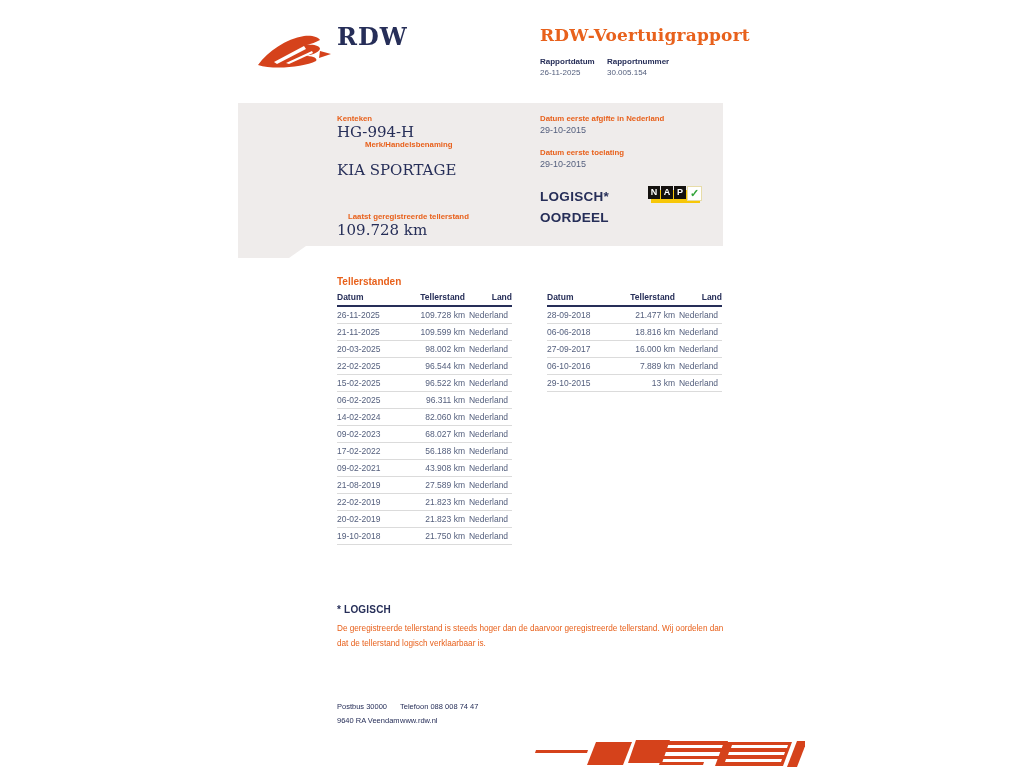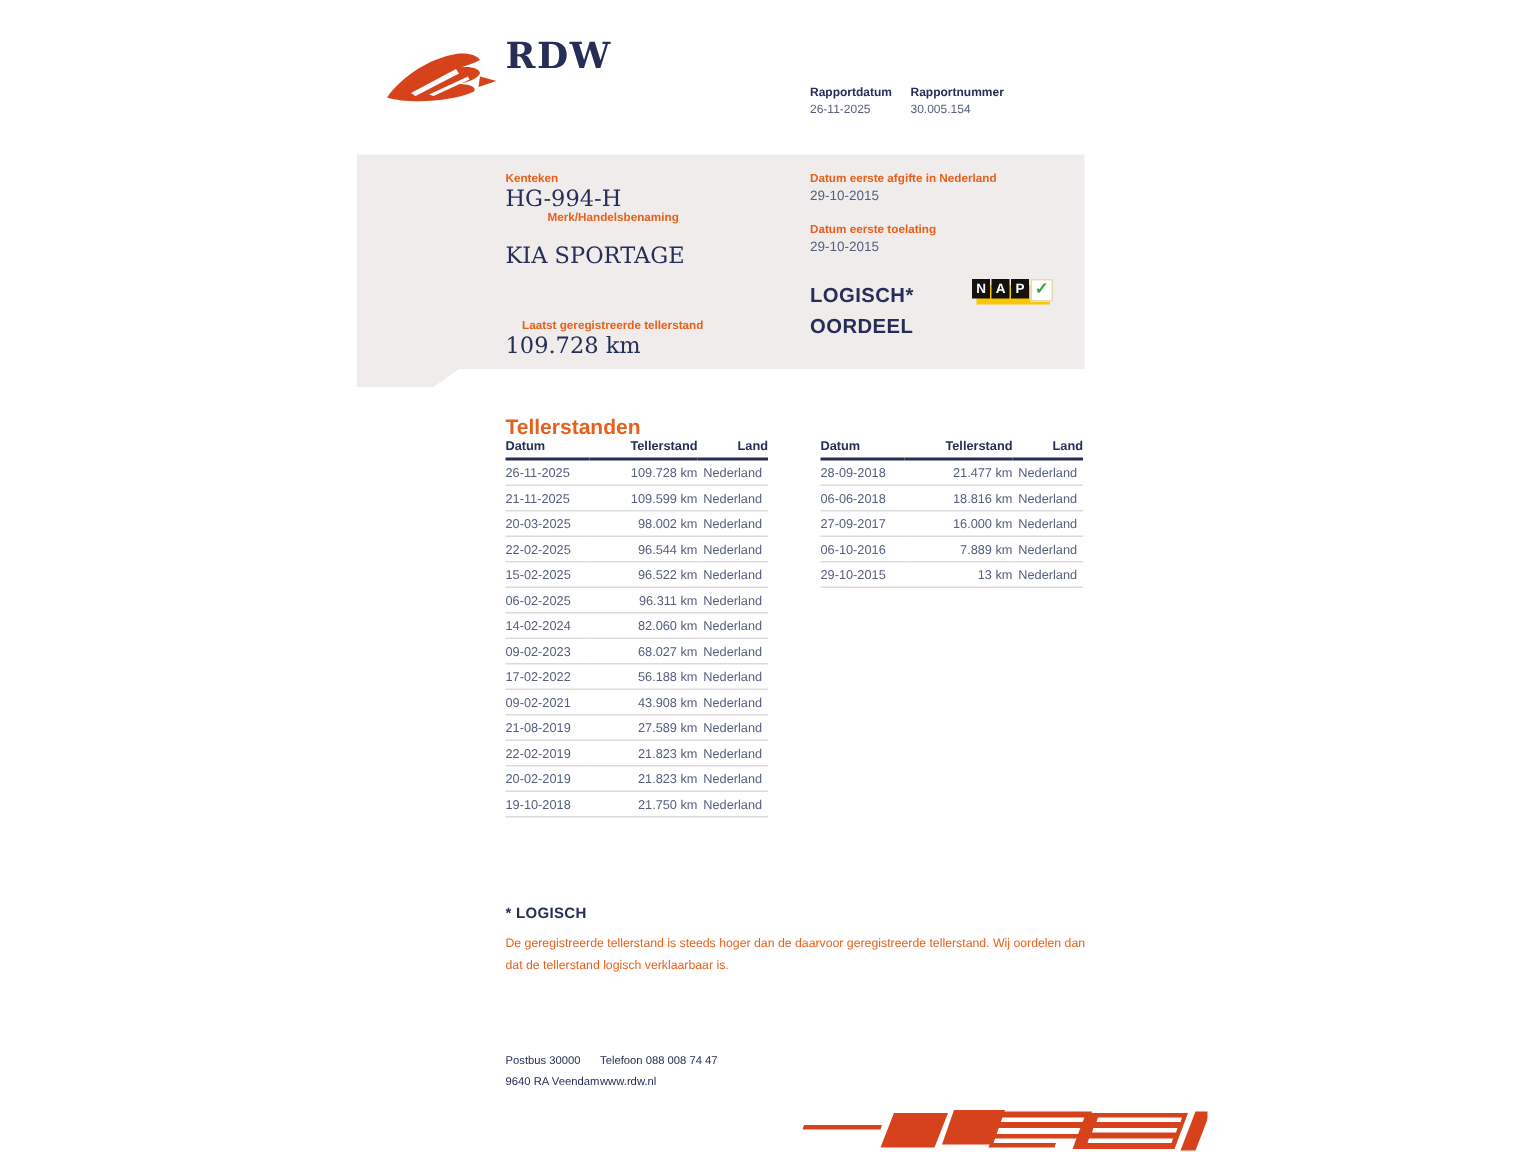--- a/index.html
+++ b/index.html
@@ -26,21 +26,21 @@
 
   
   .nap{left:648px;top:186px;width:52px;height:17px;}
   .nap-shadow{position:absolute;left:3px;top:4px;width:49px;height:13px;background:#F7C708;}
   .nap-letter{position:absolute;top:0;width:12px;height:13px;background:#14110e;color:#fff;
     font-size:9px;font-weight:700;text-align:center;line-height:13px;}
   .nap-check{position:absolute;top:0;width:13px;height:13px;background:#fff;border:1px solid #e7dca8;
     color:#34A53C;font-size:11px;font-weight:700;text-align:center;line-height:12px;}
 
   
-  .section-title{left:337px;top:276px;font-size:14px;font-weight:700;color:#E8611C;}
+  .section-title{left:337px;top:276px;font-size:10px;font-weight:700;color:#E8611C;}
   table{border-collapse:collapse;table-layout:fixed;}
   .tbl{position:absolute;top:290px;font-size:8.5px;color:#55607E;}
   .tbl-left{left:337px;width:175px;}
   .tbl-right{left:547px;width:173px;}
   th{font-size:8.5px;font-weight:700;color:#262E58;border-bottom:2px solid #262E58;padding:2px 0 3px 0;}
   td{border-bottom:1px solid #DBDBDB;padding:3px 0;}
   .col-datum{width:56px;text-align:left;}
   .col-teller{width:72px;text-align:right;}
   .col-land{width:47px;text-align:right;}
   td:nth-child(1){text-align:left;}
@@ -64,20 +64,21 @@
 
   <svg class="abs" style="left:256px;top:27px;" width="76" height="42" viewBox="0 0 76 42">
     <path fill="#D5421B" d="M2,38 C12,24 30,12 48,9 C56,8 62,10 64,13 C60,15 55,17 51,18
       C58,17 64,19 64,22 C62,26 55,28 49,29 C57,29 62,31 60,34 C48,40 18,43 2,38 Z"></path>
     <path fill="#ffffff" d="M18,35 L48,19 L50,22 L21,37 Z"></path>
     <path fill="#ffffff" d="M30,36 L56,24 L57,26 L33,37 Z"></path>
     <path fill="#D5421B" d="M64,24 L75,27 L63,31 Z"></path>
   </svg>
   <div class="abs logo-text">RDW</div>
 
+  <div class="abs doc-title">RDW-Voertuigrapport</div>
   <div class="abs meta-label" style="left:540px;top:57px;">Rapportdatum</div>
   <div class="abs meta-label" style="left:607px;top:57px;">Rapportnummer</div>
   <div class="abs meta-value" style="left:540px;top:68px;">26-11-2025</div>
   <div class="abs meta-value" style="left:607px;top:68px;">30.005.154</div>
 
   <div class="abs graybox"></div>
   <div class="abs graybox-tab"></div>
 
   <div class="abs field-label" style="left:337px;top:114px;">Kenteken</div>
   <div class="abs field-value-lg" style="left:337px;top:123px;">HG-994-H</div>

